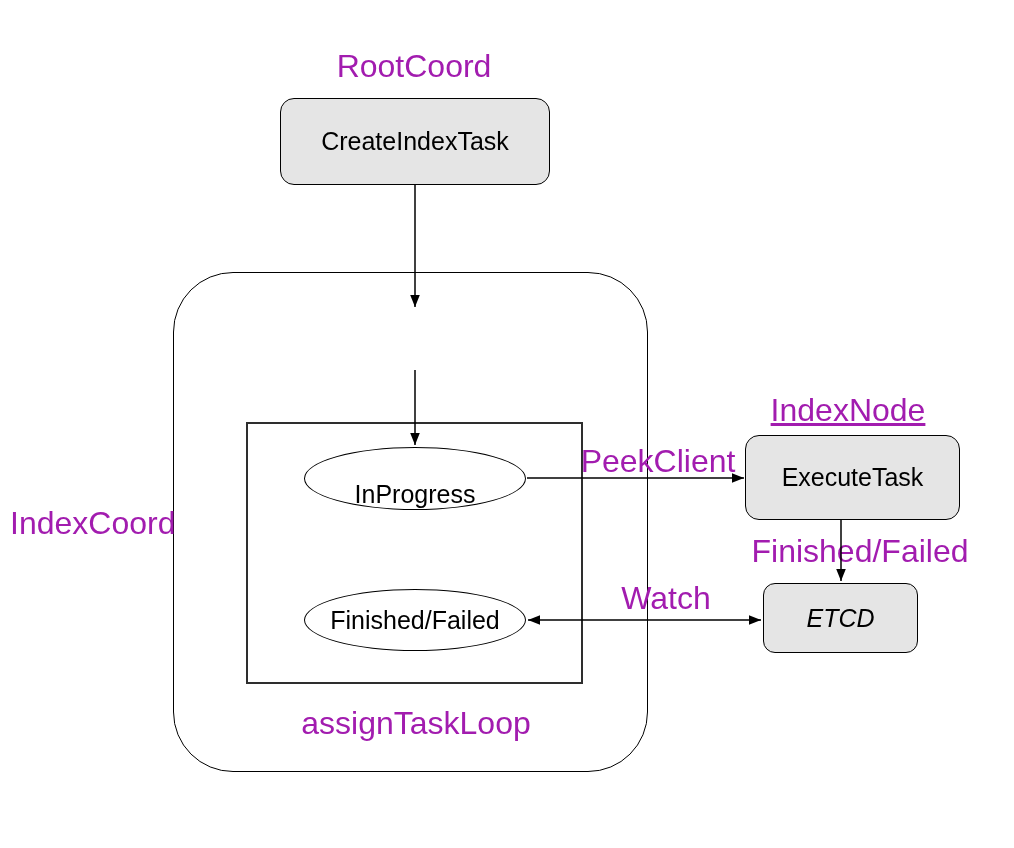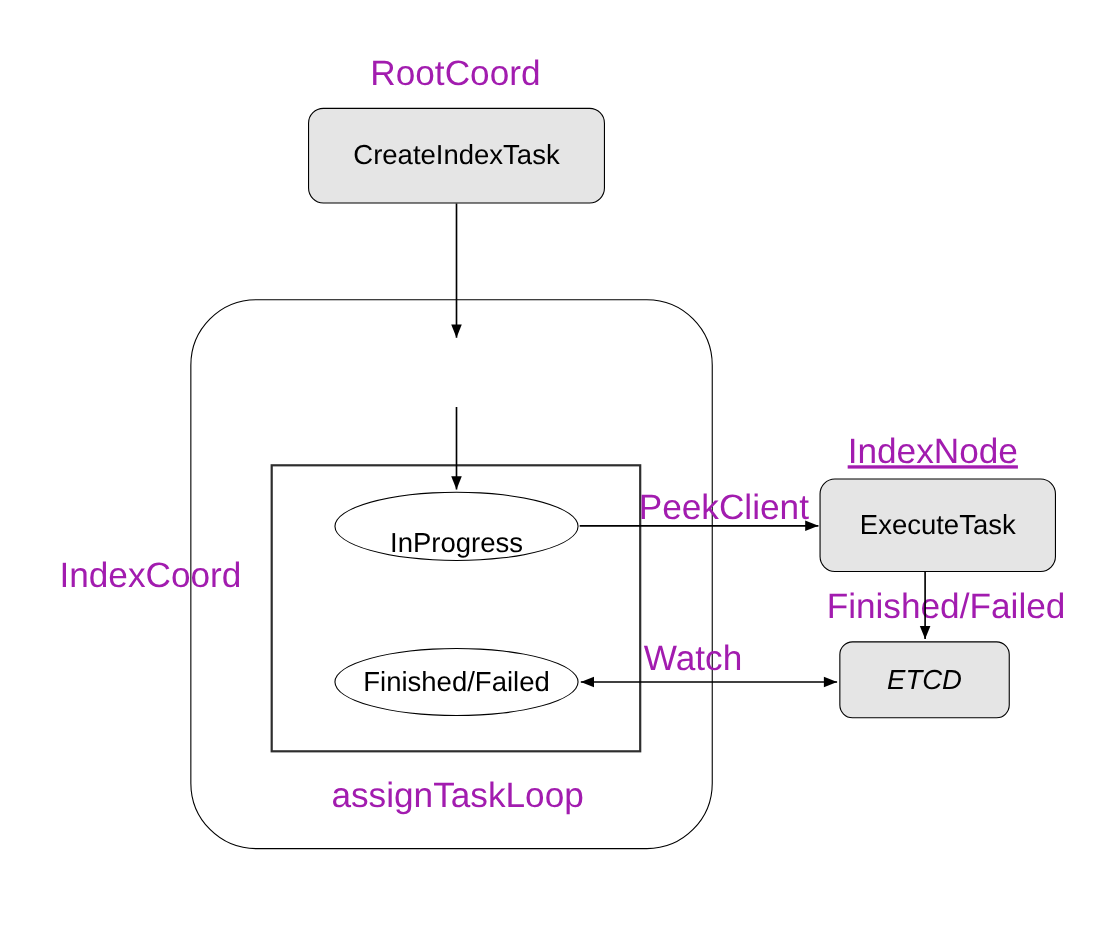--- a/index.html
+++ b/index.html
@@ -60,25 +60,25 @@
     border: 2px solid #2e2e2e;
     background: transparent;
   }
   #box-create-index-task { left: 280px; top: 98px;  width: 270px; height: 87px; border-radius: 14px; }
   #box-execute-task      { left: 745px; top: 435px; width: 215px; height: 85px; border-radius: 14px; }
   #box-etcd              { left: 763px; top: 583px; width: 155px; height: 70px; border-radius: 12px; font-style: italic; }
   #el-unissued           { left: 304px; top: 308px; width: 222px; height: 62px; }
   #el-in-progress        { left: 304px; top: 447px; width: 222px; height: 63px; align-items: flex-end; }
   #el-finished-failed    { left: 304px; top: 589px; width: 222px; height: 62px; }
   #lbl-rootcoord        { left: 414px; top: 52px; }
-  #lbl-indexcoord       { left: 10px;  top: 509px; margin-left: 44px; }
+  #lbl-indexcoord       { left: 10px;  top: 509px; }
   #lbl-indexnode        { left: 848px; top: 396px; text-decoration: underline; }
   #lbl-assigntaskloop   { left: 416px; top: 709px; }
   #lbl-peekclient       { left: 658px; top: 447px; }
-  #lbl-watch            { left: 630px; top: 584px; }
+  #lbl-watch            { left: 666px; top: 584px; }
   #lbl-finished-failed  { left: 860px; top: 537px; }
   svg.connectors {
     position: absolute;
     left: 0; top: 0;
     width: 1014px; height: 848px;
     pointer-events: none;
   }
   svg.connectors line { stroke: #000000; stroke-width: 1.5; }
 </style>
 </head>

